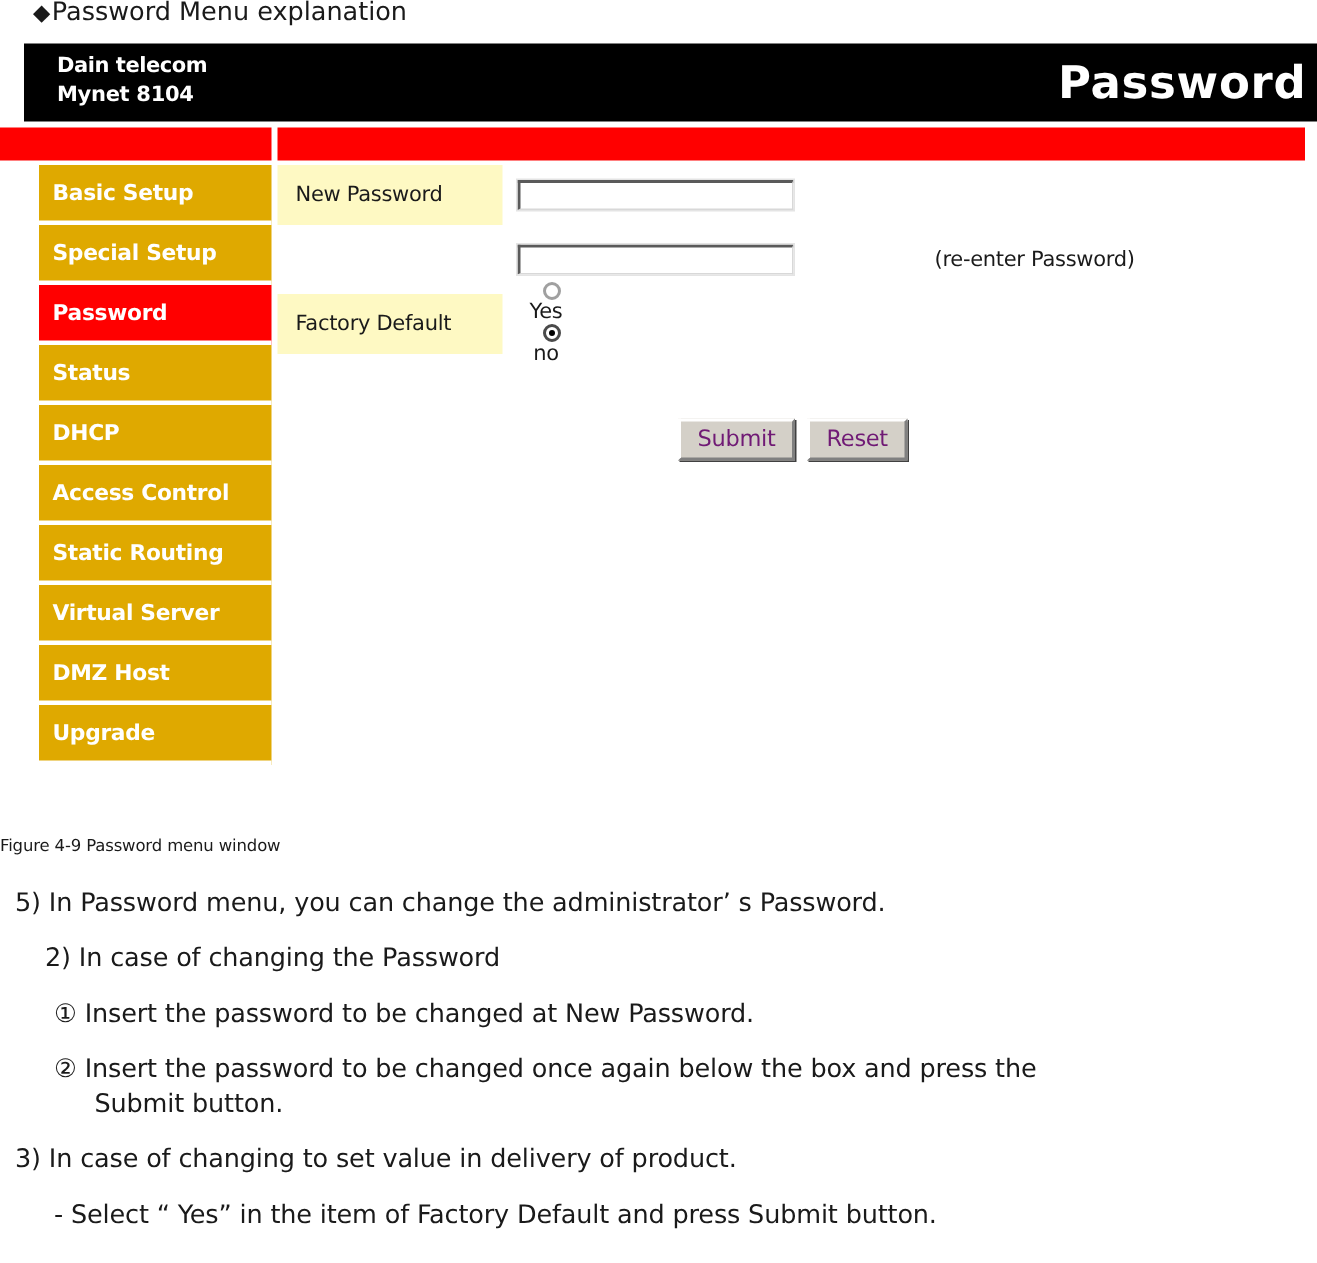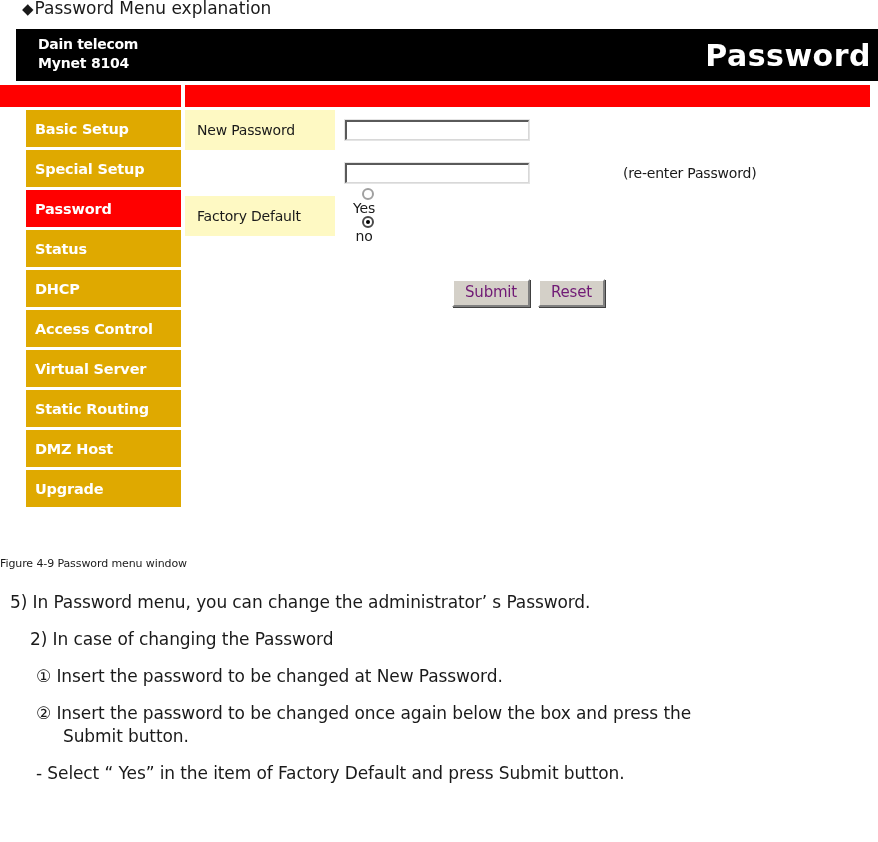--- a/index.html
+++ b/index.html
@@ -323,24 +323,24 @@
     <div class="nav-item">
       <span>Status</span>
     </div>
     <div class="nav-item">
       <span>DHCP</span>
     </div>
     <div class="nav-item">
       <span>Access Control</span>
     </div>
     <div class="nav-item">
+      <span>Static Routing</span>
+    </div>
+    <div class="nav-item">
       <span>Virtual Server</span>
-    </div>
-    <div class="nav-item">
-      <span>Static Routing</span>
     </div>
     <div class="nav-item">
       <span>DMZ Host</span>
     </div>
     <div class="nav-item">
       <span>Upgrade</span>
     </div>
   </div>
 
   <div class="form-area">
@@ -384,14 +384,15 @@
 <div class="caption">Figure 4-9 Password menu window</div>
 
 <div class="body-text">
   <p class="para p-l1">5) In Password menu, you can change the administrator’ s Password.</p>
   <p class="para p-l3">2) In case of changing the Password</p>
   <p class="para p-l2">①  Insert the password to be changed at New Password.</p>
   <p class="para p-justify">
     <span>②  Insert the password to be changed once again below the box and press the</span>
     <span class="cont">Submit button.</span>
   </p>
+  <p class="para p-l1">3) In case of changing to set value in delivery of product.</p>
   <p class="para p-l2">- Select “ Yes” in the item of Factory Default and press Submit button.</p>
 </div>
 
 </body></html>

